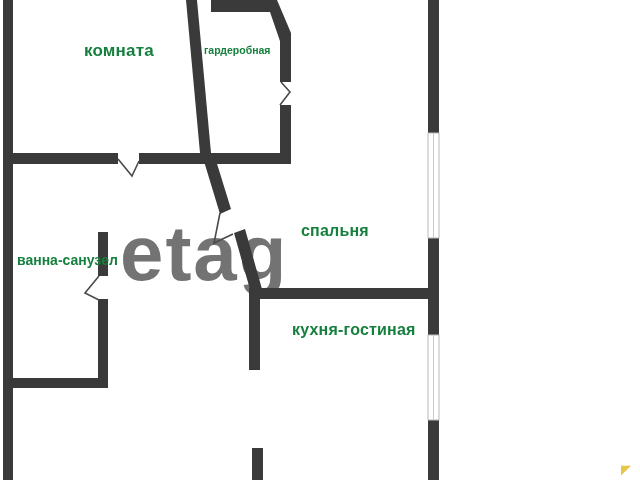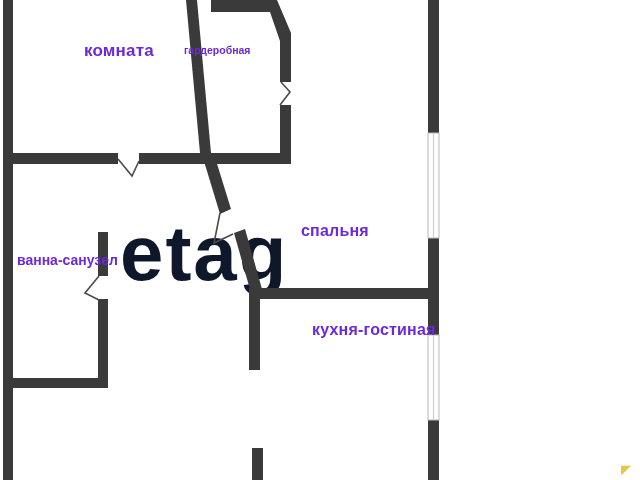--- a/index.html
+++ b/index.html
@@ -20,61 +20,61 @@
     background: #ffffff;
   }
   #plan-svg {
     position: absolute;
     top: 0;
     left: 0;
     display: block;
   }
   .room-label {
     position: absolute;
-    color: #6d28d9;
+    color: #15803d;
     font-family: "Liberation Sans", sans-serif;
     font-weight: 700;
     white-space: nowrap;
     letter-spacing: 0.2px;
     user-select: none;
   }
   .label-komnata {
     left: 84px;
     top: 41px;
     font-size: 17px;
   }
   .label-garderobnaya {
-    left: 184px;
+    left: 204px;
     top: 44px;
     font-size: 10.5px;
     letter-spacing: 0px;
   }
   .label-vanna {
     left: 17px;
     top: 252px;
     font-size: 14px;
     letter-spacing: 0px;
   }
   .label-spalnya {
     left: 301px;
     top: 222px;
     font-size: 16px;
   }
   .label-kuhnya {
-    left: 312px;
+    left: 292px;
     top: 321px;
     font-size: 16px;
   }
   .watermark {
     position: absolute;
     left: 120px;
     top: 208px;
     font-size: 78px;
     font-weight: 700;
-    color: #0f172a;
+    color: #737373;
     letter-spacing: 2px;
     user-select: none;
     pointer-events: none;
     font-family: "Liberation Sans", sans-serif;
   }
   .corner-mark {
     position: absolute;
     right: 8px;
     bottom: 4px;
     width: 12px;

